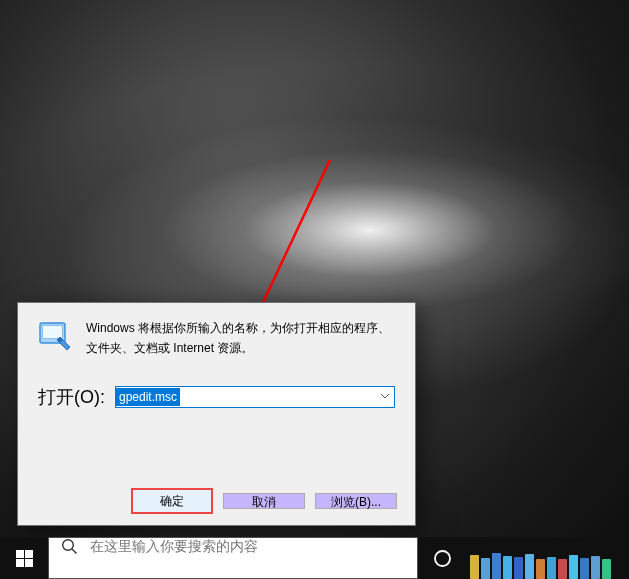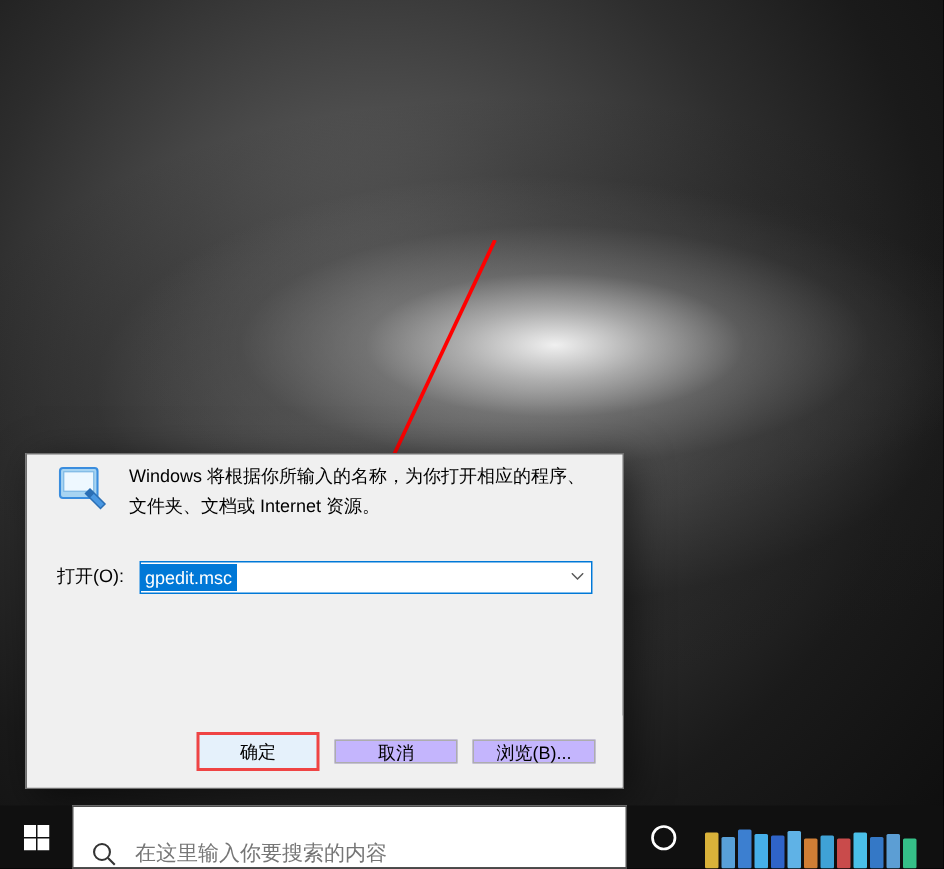--- a/index.html
+++ b/index.html
@@ -11,37 +11,37 @@
   }
   
   .arrow{position:absolute;left:180px;top:160px;width:160px;height:190px;pointer-events:none;}
   .arrow svg{width:100%;height:100%;}
   
   .run-dialog{position:absolute;left:17px;top:302px;width:397px;height:222px;background:#f0f0f0;border:1px solid #707070;box-shadow:6px 6px 25px rgba(0,0,0,0.55);}
   .titlebar{height:30px;background:#fff;border-bottom:1px solid #e0e0e0;display:flex;align-items:center;padding:0 2px 0 8px;}
   .title-icon{width:16px;height:16px;margin-right:6px;display:flex;align-items:center;justify-content:center;}
   .title-text{flex:1;font-size:12px;color:#000;}
   .close-btn{width:45px;height:29px;display:flex;align-items:center;justify-content:center;cursor:pointer;}
-  .body{padding:4px 20px 0 20px;}
+  .body{padding:15px 20px 0 20px;}
   .msg-row{display:flex;align-items:flex-start;gap:14px;margin-bottom:26px;}
   .run-icon{width:34px;height:34px;flex:none;}
   .msg-text{font-size:12px;line-height:1.7;color:#000;}
   .open-row{display:flex;align-items:center;gap:10px;margin-bottom:28px;}
-  .open-label{font-size:12px;white-space:nowrap;}
+  .open-label{font-size:18px;white-space:nowrap;}
   .combo{flex:1;position:relative;}
   .combo input{width:100%;height:22px;box-sizing:border-box;border:1px solid #0078d7;padding:1px 22px 1px 4px;font-size:12px;color:#fff;background:#fff;font-family:inherit;}
   .combo .sel{position:absolute;left:1px;top:2px;height:18px;display:flex;align-items:center;padding:0 3px;background:#0078d7;color:#fff;font-size:12px;}
   .combo .dd{position:absolute;right:1px;top:1px;width:18px;height:20px;display:flex;align-items:center;justify-content:center;cursor:pointer;}
   .btn-row{position:absolute;left:0;right:0;bottom:0;height:48px;background:#f0f0f0;display:flex;align-items:center;justify-content:flex-end;gap:10px;padding-right:18px;}
   .btn{min-width:82px;height:16px;border:1px solid #adadad;background:#c4b5fd;font-size:12px;font-family:inherit;cursor:pointer;padding:0 10px;}
   .btn.default{border:2px solid #ef4444;background:#e5f1fb;height:26px;}
   
   .taskbar{position:absolute;left:0;bottom:0;width:629px;height:42px;background:#101010;display:flex;align-items:stretch;}
   .start-btn{width:48px;display:flex;align-items:center;justify-content:center;cursor:pointer;}
-  .searchbox{flex:none;width:370px;background:#fff;display:flex;align-items:flex-end;padding:0 12px;gap:12px;border:1px solid #4f4f4f;box-sizing:border-box;}
+  .searchbox{flex:none;width:370px;background:#fff;display:flex;align-items:flex-start;padding:0 12px;gap:12px;border:1px solid #4f4f4f;box-sizing:border-box;}
   .search-text{color:#767676;font-size:14px;}
   .cortana{width:48px;display:flex;align-items:center;justify-content:center;cursor:pointer;}
   .tray{flex:1;display:flex;align-items:center;padding-left:4px;}
   .tray-thumbs{display:flex;gap:2px;align-items:flex-end;height:100%;padding:6px 0;}
   .thumb{width:9px;border-radius:1px;}
 </style>
 </head>
 <body>
 
 <div class="desktop">

